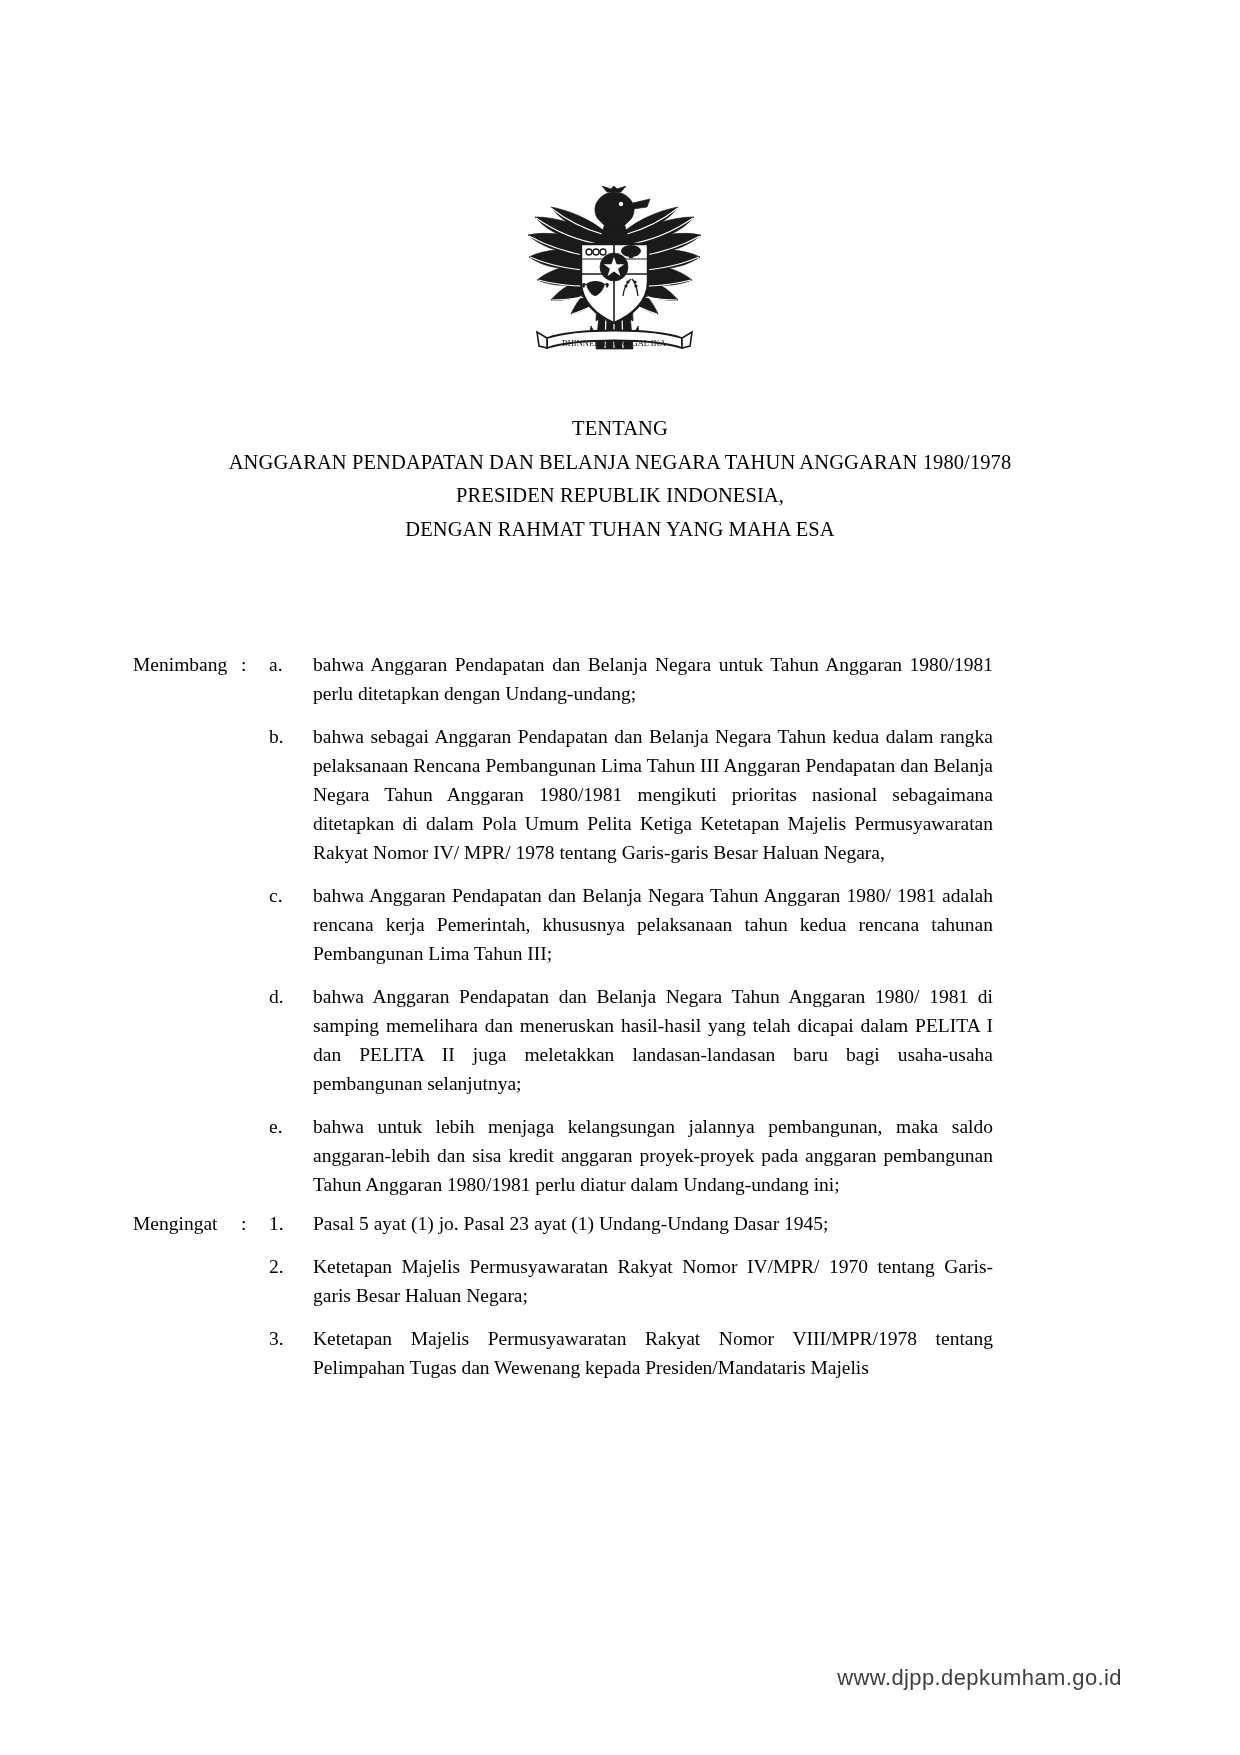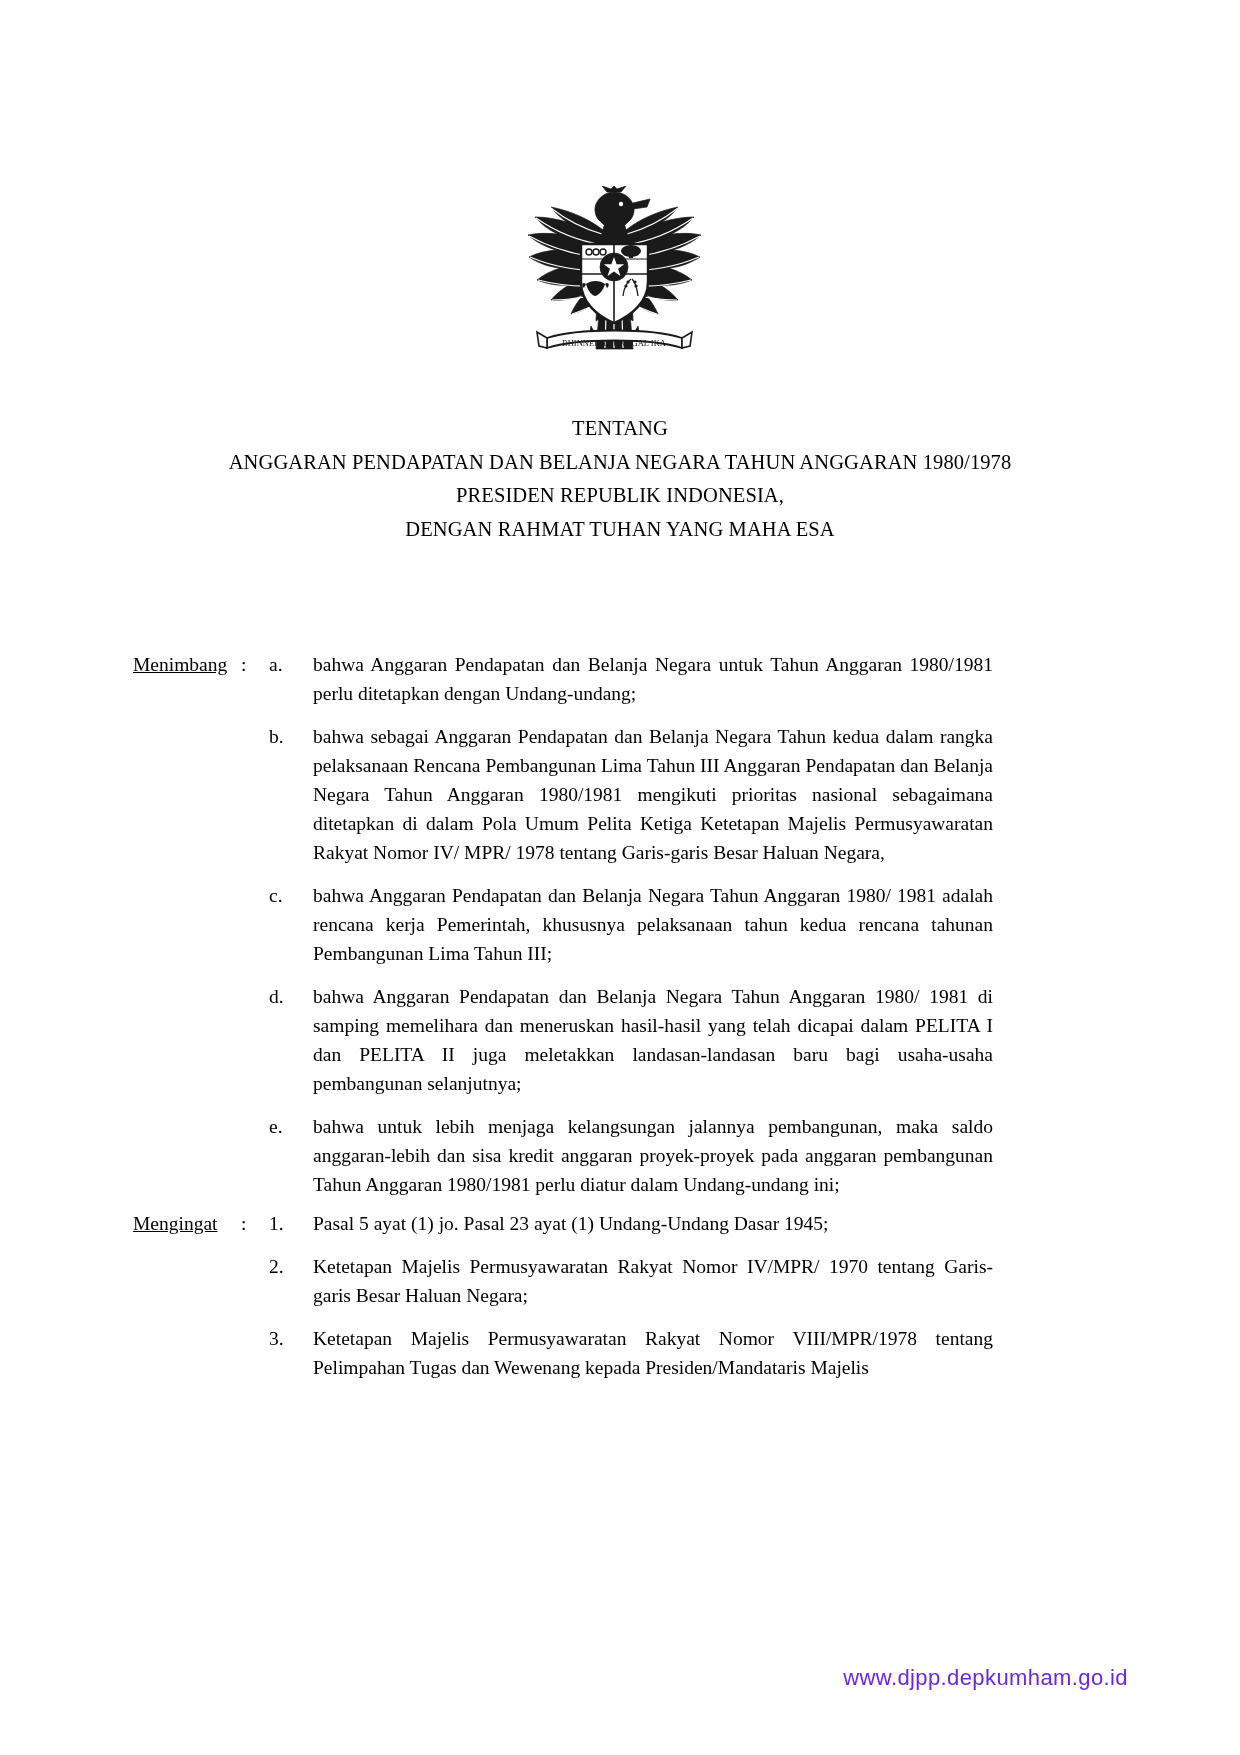--- a/index.html
+++ b/index.html
@@ -65,21 +65,20 @@
 
   .sec-row {
     display: flex;
     align-items: flex-start;
   }
   .sec-label {
     width: 108px;
     flex: 0 0 108px;
     font-size: 19.5px;
     line-height: 29px;
-    text-decoration: underline;
   }
   .sec-colon {
     width: 28px;
     flex: 0 0 28px;
     font-size: 19.5px;
     line-height: 29px;
   }
   .sec-items {
     flex: 1 1 auto;
   }
@@ -104,25 +103,25 @@
     text-justify: inter-word;
     hyphens: none;
   }
   .item-text.no-justify {
     text-align: left;
   }
 
   
   .watermark {
     position: absolute;
-    right: 112px;
+    right: 118px;
     bottom: 64px;
     font-size: 22px;
     letter-spacing: 0.4px;
-    color: #6d28d9;
+    color: #404040;
     font-family: "Liberation Sans", sans-serif;
     white-space: nowrap;
   }
 </style>
 </head>
 <body>
 
 <div class="page">
 
   <div class="emblem-wrap">

